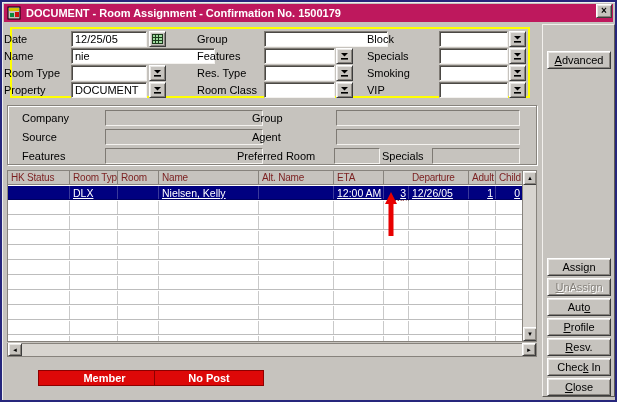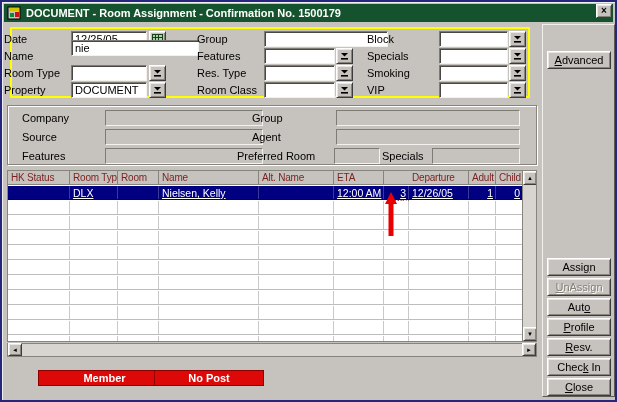--- a/index.html
+++ b/index.html
@@ -5,21 +5,21 @@
   * { box-sizing: border-box; margin: 0; padding: 0; }
   body { font-family: "Liberation Sans", sans-serif; background: #e8e8e8; }
   .win {
     position: relative; width: 617px; height: 402px;
     background: #c6c3be; border: 2px solid #26267c;
     box-shadow: inset 1px 1px 0 #efefef; overflow: hidden;
     font-size: 11px; color: #000;
   }
   .titlebar {
     position: absolute; left: 2px; top: 2px; right: 2px; height: 18px;
-    background: #14532d; display: flex; align-items: center; padding: 0 3px;
+    background: #be185d; display: flex; align-items: center; padding: 0 3px;
   }
   .title-text { color: #fff; font-weight: bold; font-size: 11px; margin-left: 5px; white-space: nowrap; }
   .btn3d {
     background: #c6c3be; border: 1px solid;
     border-color: #fff #3c3c3c #3c3c3c #fff;
     box-shadow: inset 1px 1px 0 #e8e6e3, inset -1px -1px 0 #87837d;
     display: flex; align-items: center; justify-content: center;
     font-size: 11px; cursor: default; user-select: none;
   }
   .xbtn { position: absolute; right: 3px; top: 2px; width: 16px; height: 14px; font-weight: bold; font-size: 10px; line-height: 10px; }
@@ -101,21 +101,21 @@
       <rect x="1" y="4" width="2" height="2" fill="#9fdc9f"></rect>
         <rect x="4" y="4" width="2" height="2" fill="#9fdc9f"></rect>
         <rect x="7" y="4" width="3" height="2" fill="#9fdc9f"></rect>
       <rect x="1" y="7" width="2" height="2" fill="#9fdc9f"></rect>
         <rect x="4" y="7" width="2" height="2" fill="#9fdc9f"></rect>
         <rect x="7" y="7" width="3" height="2" fill="#9fdc9f"></rect>
     </svg>
   </div>
 
   <div class="lbl" style="left:2px;top:48px;width:64px">Name</div>
-  <div class="fld" style="left:69px;top:38px;width:128px">nie</div>
+  <div class="fld" style="left:69px;top:46px;width:144px">nie</div>
 
   <div class="lbl" style="left:2px;top:65px;width:64px">Room Type</div>
   <div class="fld" style="left:69px;top:63px;width:76px"></div>
   <div class="btn3d lov" style="left:147px;top:63px">
     <svg width="9" height="8" viewBox="0 0 9 8">
         <path d="M1 1 L8 1 L4.5 4.5 Z" fill="#000"></path>
         <rect x="1" y="6" width="7" height="1.6" fill="#000"></rect>
       </svg>
   </div>
 

